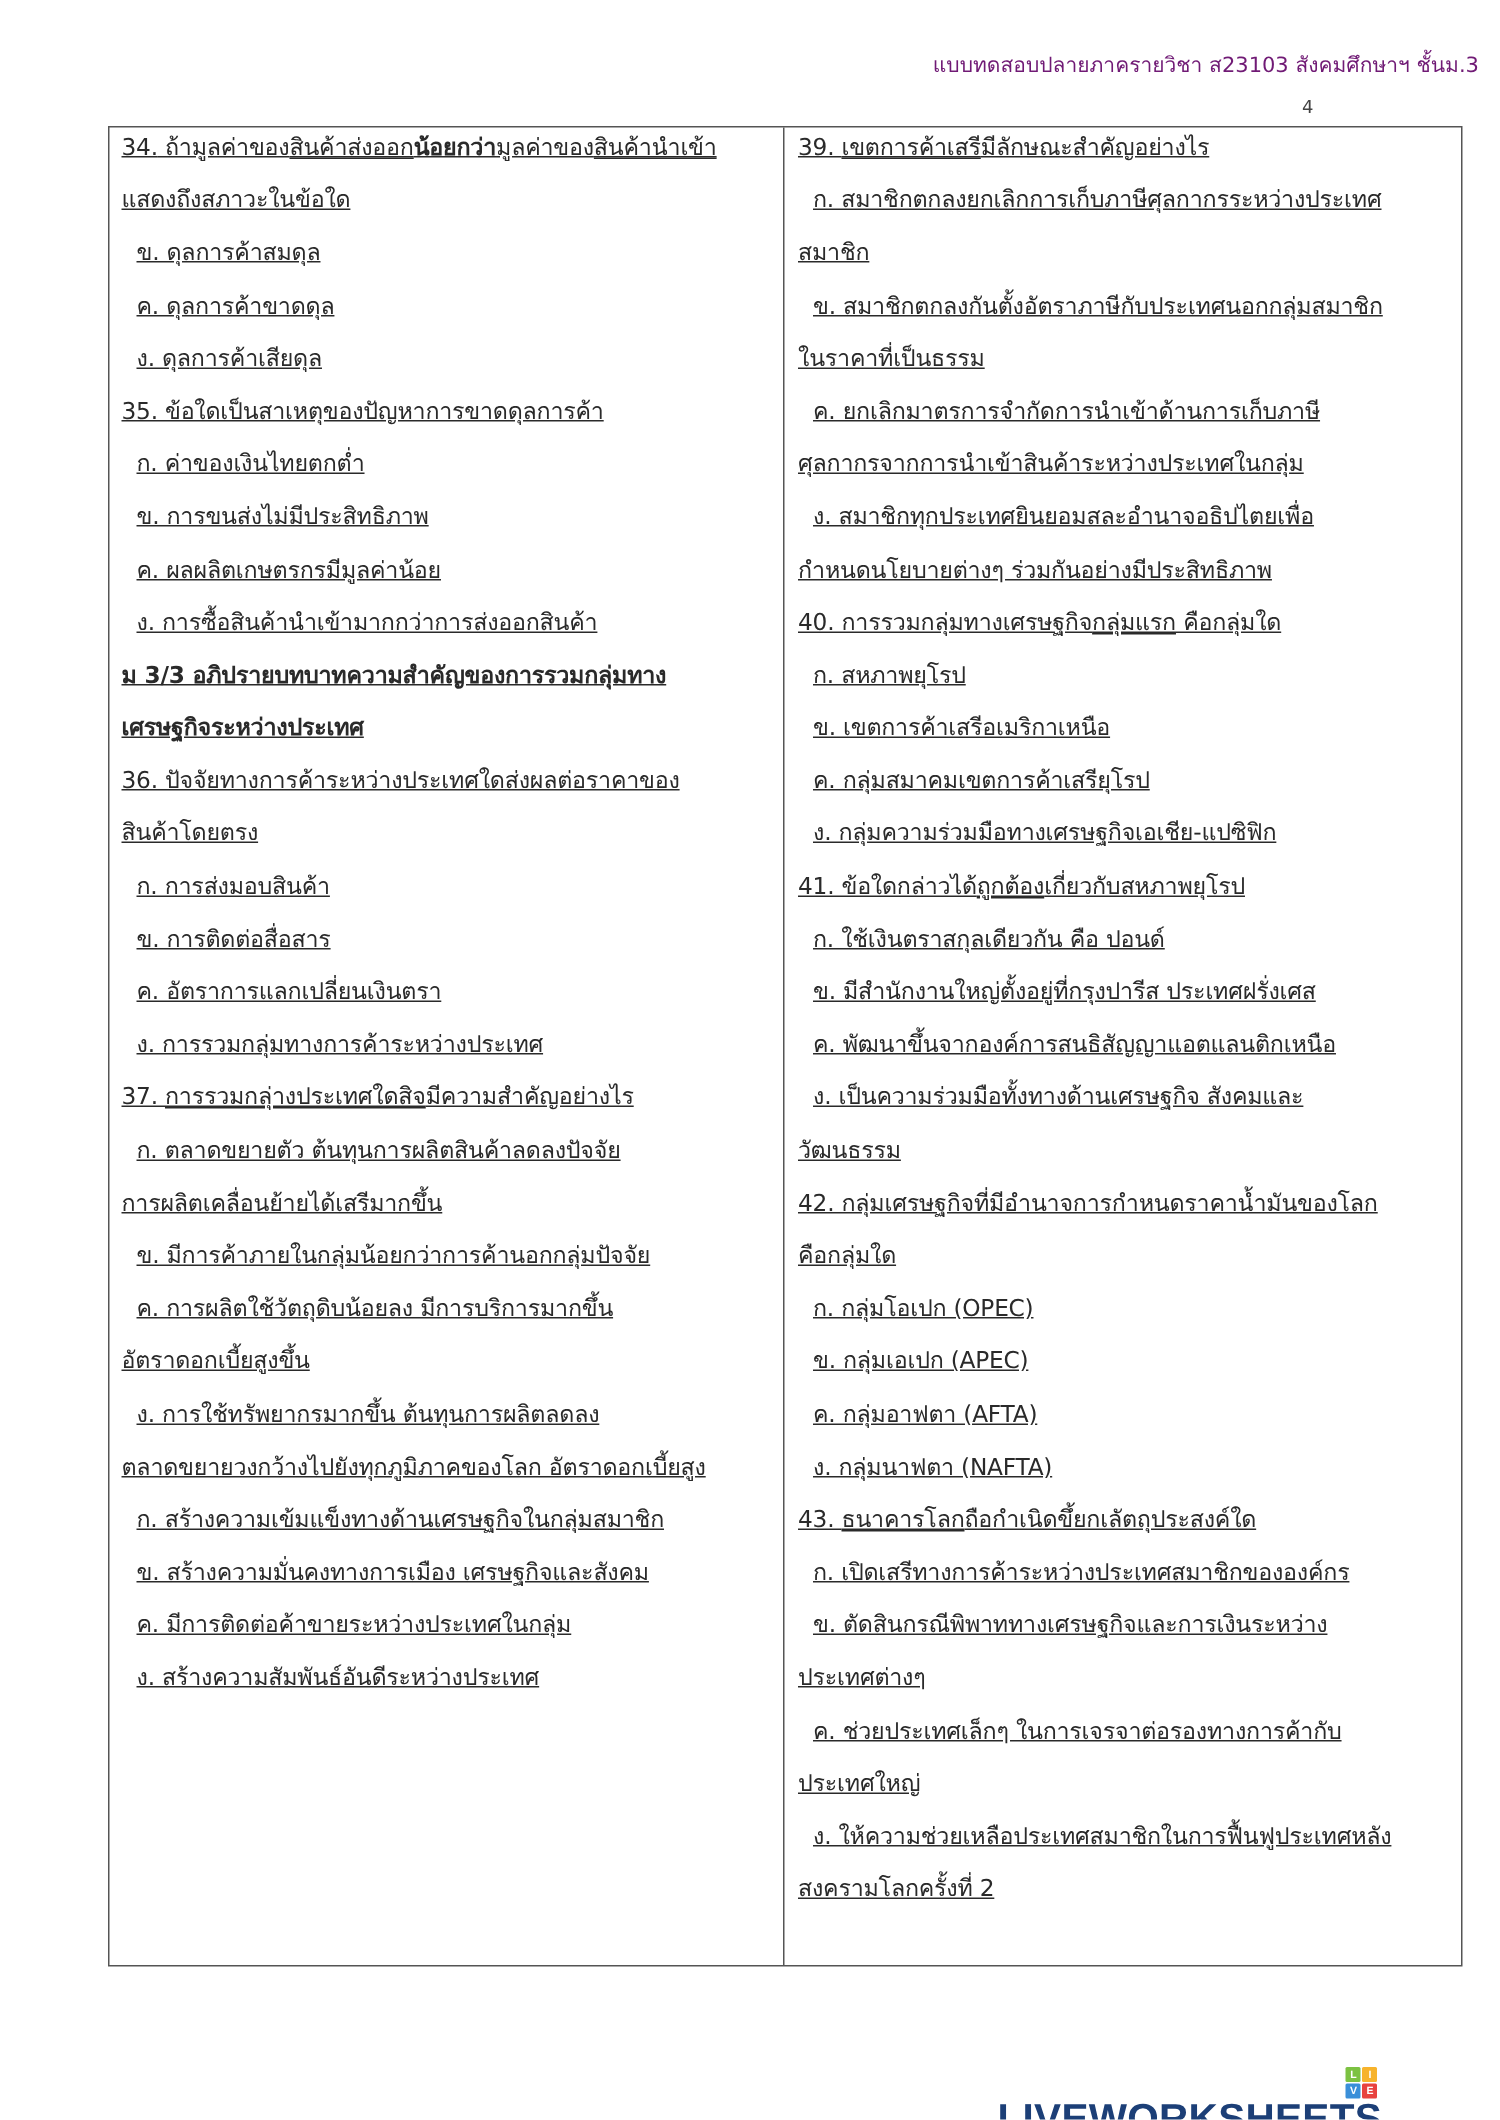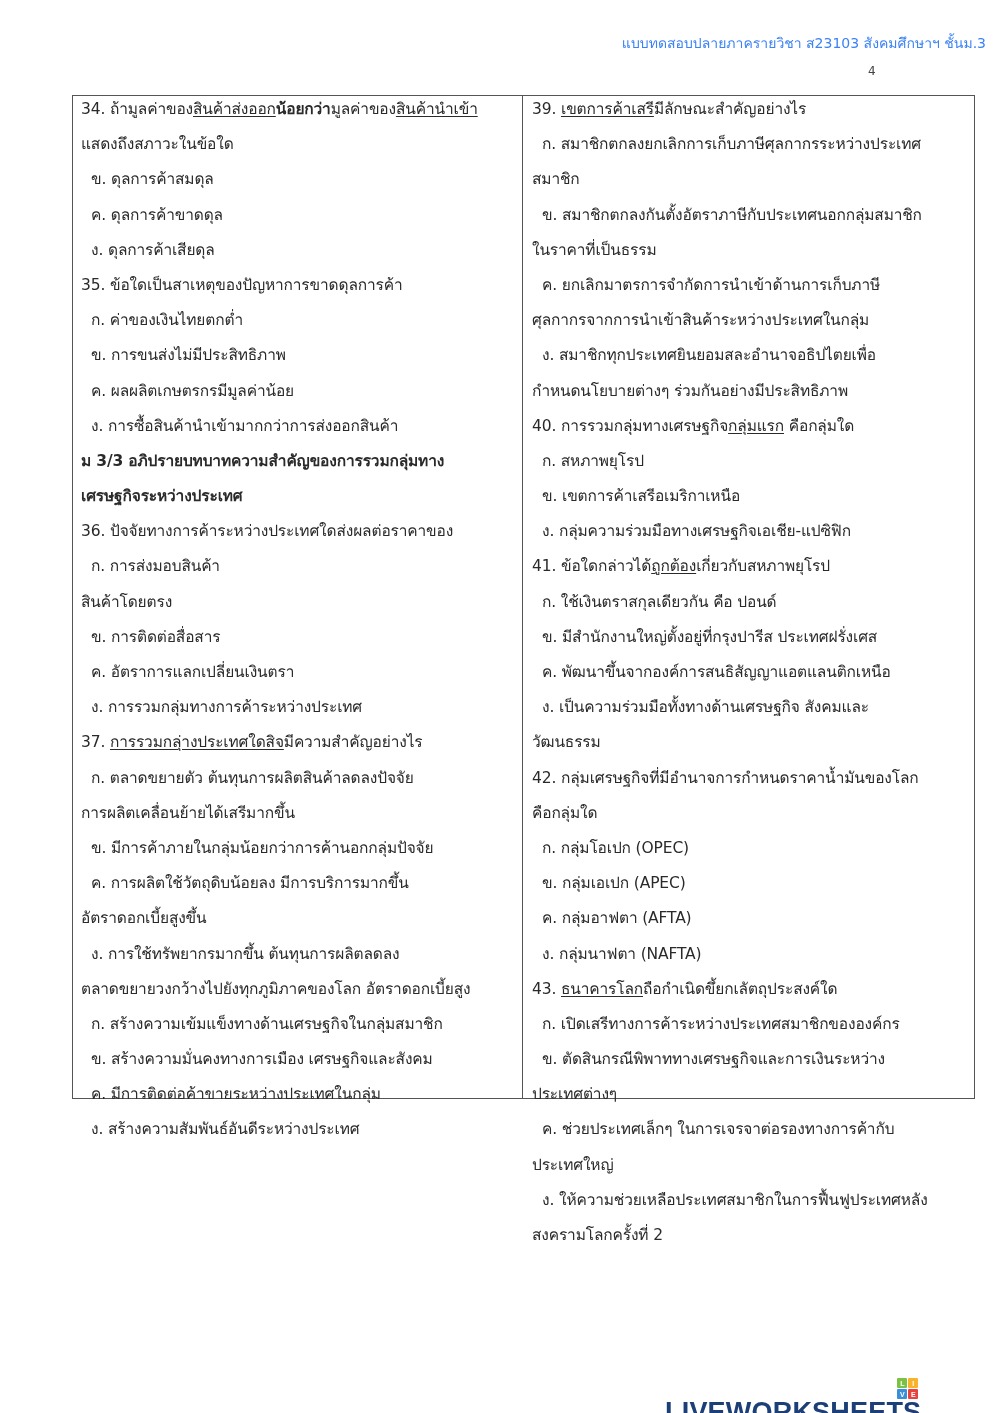--- a/index.html
+++ b/index.html
@@ -13,39 +13,40 @@
       position: relative;
       overflow: hidden;
       font-family: "DejaVu Sans", "Liberation Sans", sans-serif;
       color: #2a2a2a;
     }
     .header-title {
       position: absolute;
       top: 32px;
       right: 14px;
       font-size: 14px;
-      color: #3b82f6;
+      color: #701a75;
       white-space: nowrap;
     }
     .page-number {
       position: absolute;
       top: 64px;
       left: 868px;
       font-size: 12px;
       color: #444;
     }
     .exam-table {
       position: absolute;
       left: 72px;
-      top: 95px;
+      top: 84px;
       width: 903px;
-      height: 1004px;
+      height: 1227px;
       border: 1.5px solid #555;
       box-sizing: border-box;
       display: flex;
+      text-decoration: underline;
     }
     .col {
       box-sizing: border-box;
       padding: 0 8px 0 8px;
       position: relative;
     }
     .col-left {
       width: 451px;
       border-right: 1.2px solid #555;
     }
@@ -122,22 +123,22 @@
     <div class="line">35. ข้อใดเป็นสาเหตุของปัญหาการขาดดุลการค้า</div>
     <div class="line choice">ก. ค่าของเงินไทยตกต่ำ</div>
     <div class="line choice">ข. การขนส่งไม่มีประสิทธิภาพ</div>
     <div class="line choice">ค. ผลผลิตเกษตรกรมีมูลค่าน้อย</div>
     <div class="line choice">ง. การซื้อสินค้านำเข้ามากกว่าการส่งออกสินค้า</div>
 
     <div class="line b">ม 3/3  อภิปรายบทบาทความสำคัญของการรวมกลุ่มทาง</div>
     <div class="line b">เศรษฐกิจระหว่างประเทศ</div>
 
     <div class="line">36. ปัจจัยทางการค้าระหว่างประเทศใดส่งผลต่อราคาของ</div>
+    <div class="line cont">สินค้าโดยตรง</div>
     <div class="line choice">ก. การส่งมอบสินค้า</div>
-    <div class="line cont">สินค้าโดยตรง</div>
     <div class="line choice">ข. การติดต่อสื่อสาร</div>
     <div class="line choice">ค. อัตราการแลกเปลี่ยนเงินตรา</div>
     <div class="line choice">ง. การรวมกลุ่มทางการค้าระหว่างประเทศ</div>
 
     <div class="line">
       <span>37. </span><span class="u">การรวมกลุ่างประเทศใดสิจ</span><span>มีความสำคัญอย่างไร</span>
     </div>
     <div class="line choice">ก.  ตลาดขยายตัว ต้นทุนการผลิตสินค้าลดลงปัจจัย</div>
     <div class="line cont">การผลิตเคลื่อนย้ายได้เสรีมากขึ้น</div>
     <div class="line choice">ข.  มีการค้าภายในกลุ่มน้อยกว่าการค้านอกกลุ่มปัจจัย</div>
@@ -163,20 +164,21 @@
     <div class="line choice">ค.  ยกเลิกมาตรการจำกัดการนำเข้าด้านการเก็บภาษี</div>
     <div class="line cont">ศุลกากรจากการนำเข้าสินค้าระหว่างประเทศในกลุ่ม</div>
     <div class="line choice">ง.  สมาชิกทุกประเทศยินยอมสละอำนาจอธิปไตยเพื่อ</div>
     <div class="line cont">กำหนดนโยบายต่างๆ ร่วมกันอย่างมีประสิทธิภาพ</div>
 
     <div class="line">
       <span>40. การรวมกลุ่มทางเศรษฐกิจ</span><span class="u">กลุ่มแรก</span><span> คือกลุ่มใด</span>
     </div>
     <div class="line choice">ก.  สหภาพยุโรป</div>
     <div class="line choice">ข.  เขตการค้าเสรีอเมริกาเหนือ</div>
+    <div class="line choice">ค.  กลุ่มสมาคมเขตการค้าเสรียุโรป</div>
     <div class="line choice">ง.  กลุ่มความร่วมมือทางเศรษฐกิจเอเชีย-แปซิฟิก</div>
 
     <div class="line">
       <span>41. ข้อใดกล่าวได้</span><span class="u">ถูกต้อง</span><span>เกี่ยวกับสหภาพยุโรป</span>
     </div>
     <div class="line choice">ก.  ใช้เงินตราสกุลเดียวกัน คือ ปอนด์</div>
     <div class="line choice">ข.  มีสำนักงานใหญ่ตั้งอยู่ที่กรุงปารีส ประเทศฝรั่งเศส</div>
     <div class="line choice">ค.  พัฒนาขึ้นจากองค์การสนธิสัญญาแอตแลนติกเหนือ</div>
     <div class="line choice">ง.  เป็นความร่วมมือทั้งทางด้านเศรษฐกิจ สังคมและ</div>
     <div class="line cont">วัฒนธรรม</div>

